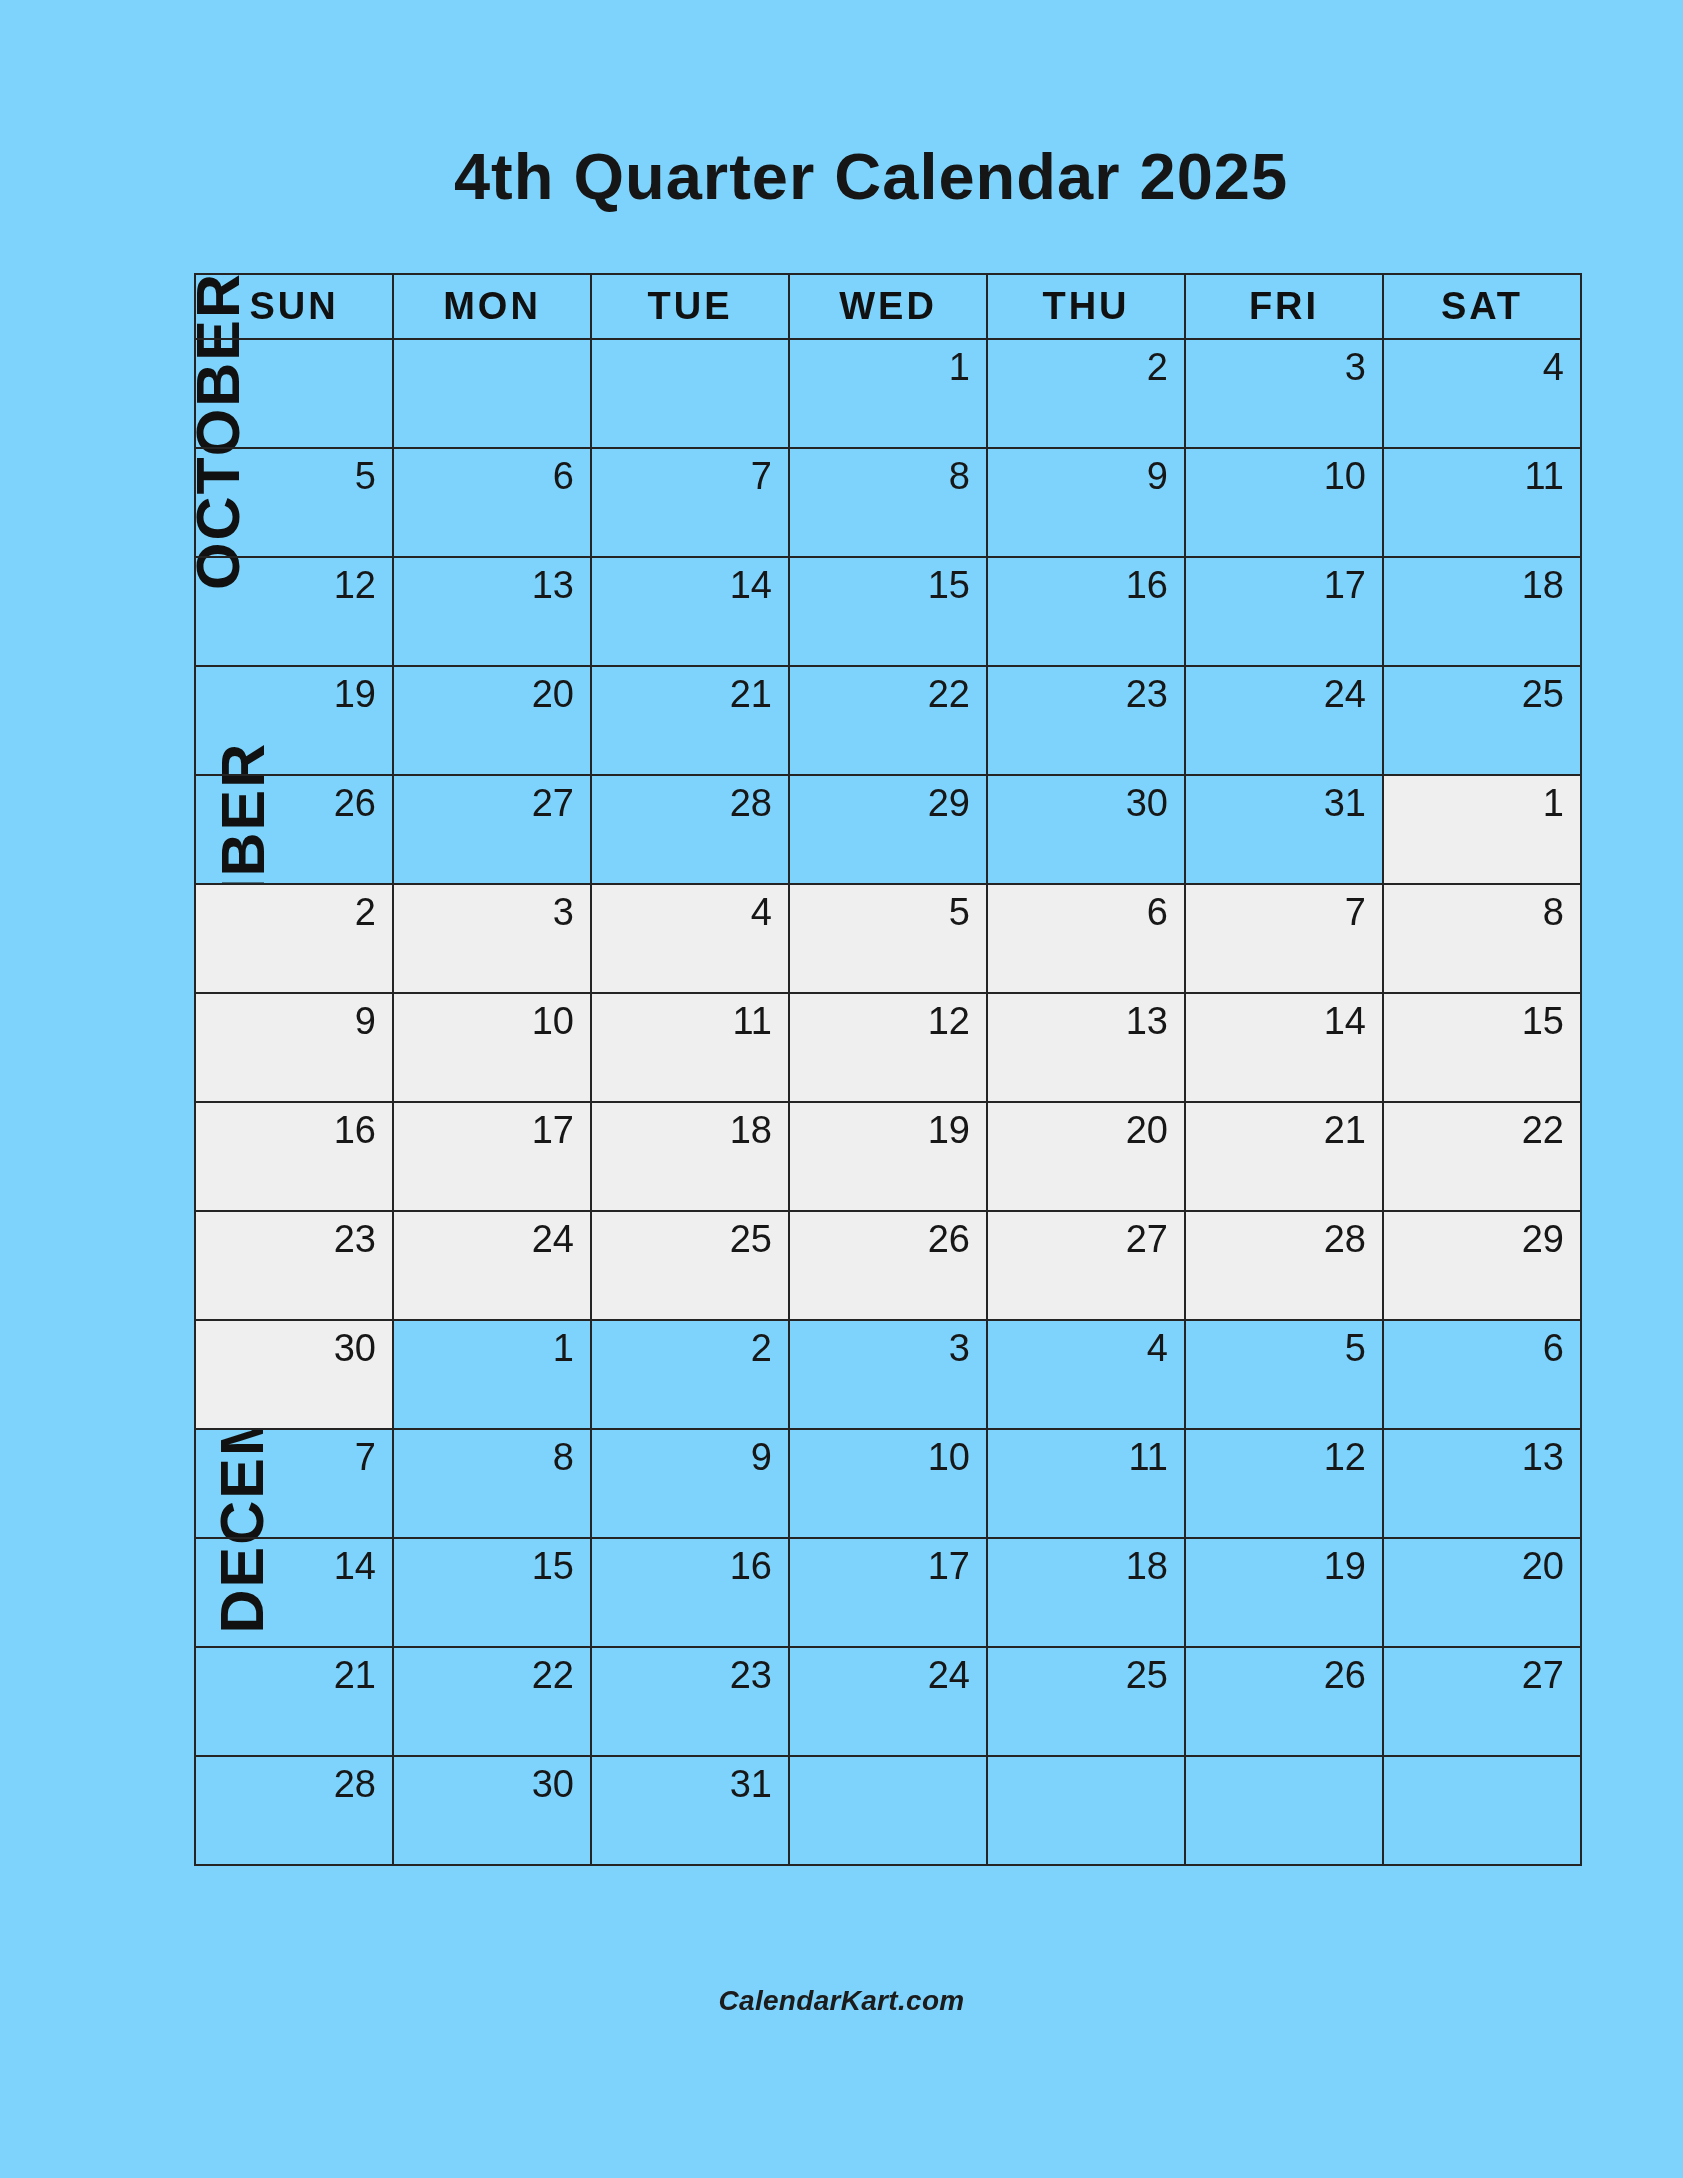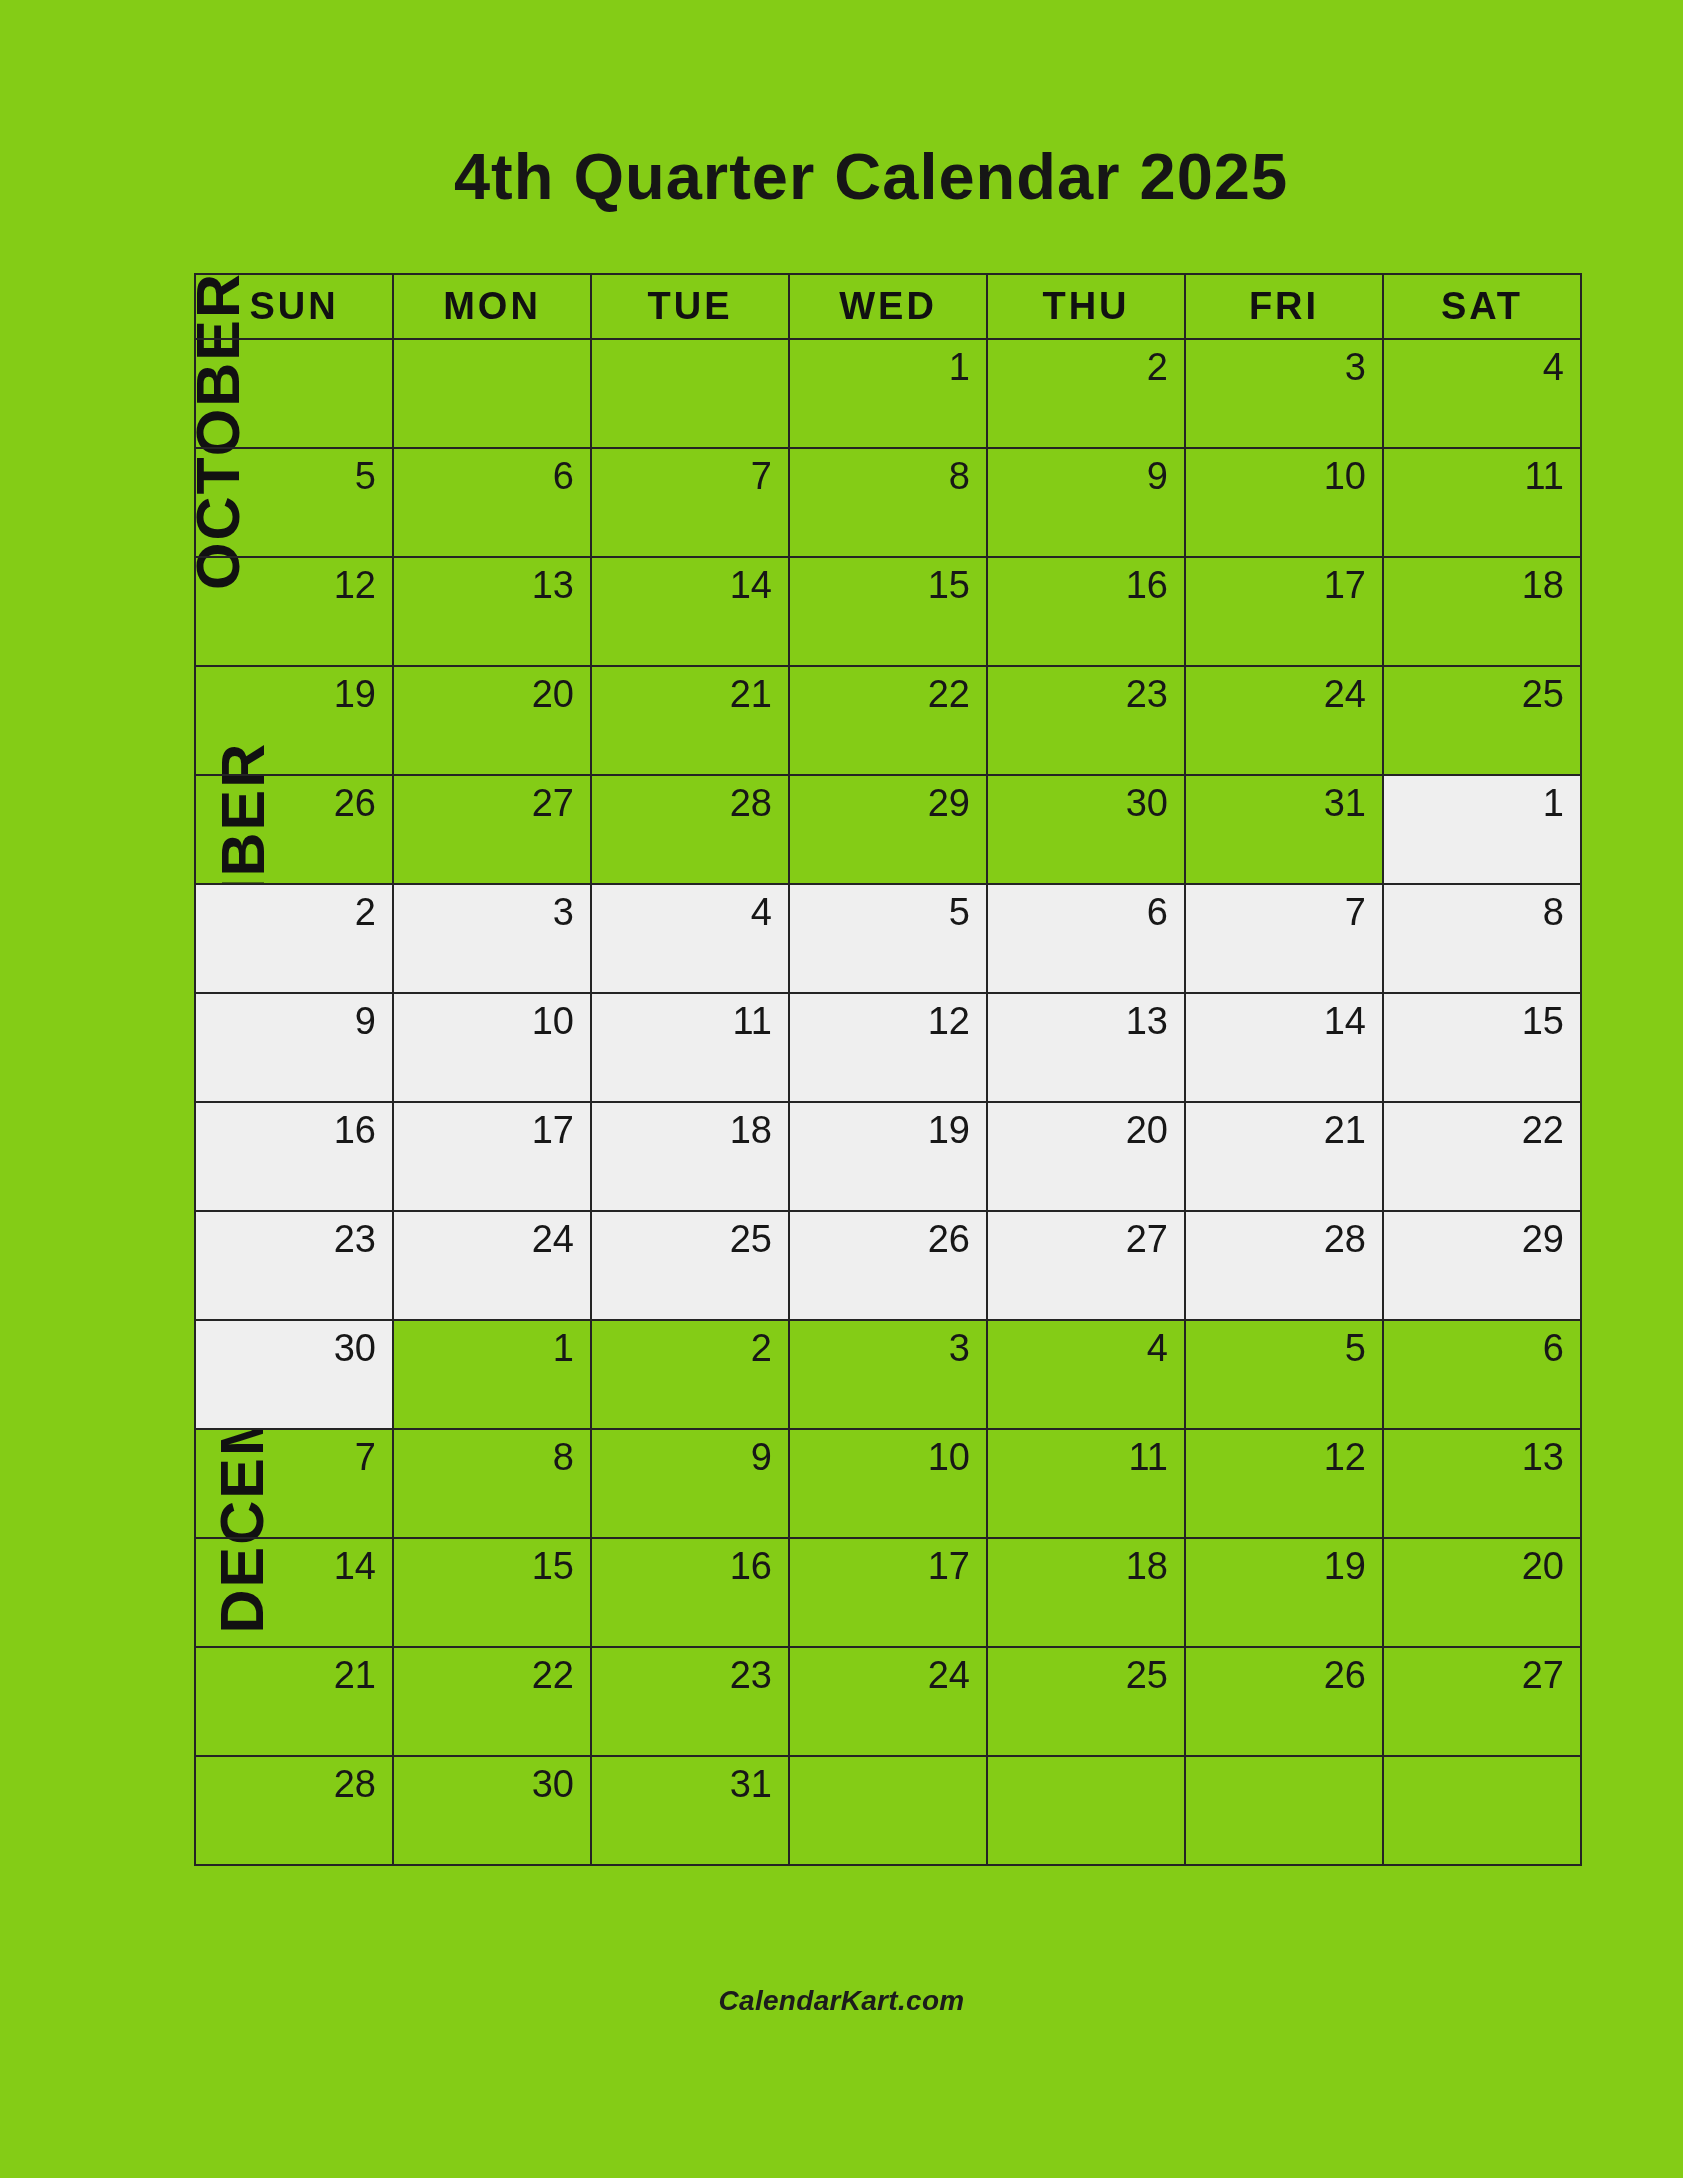--- a/index.html
+++ b/index.html
@@ -14,21 +14,21 @@
     color: #1a1a1a;
     position: relative;
     overflow: hidden;
   }
 
   .page {
     position: absolute;
     left: 0; top: 0;
     width: 1683px;
     height: 2178px;
-    background: #84cc16;
+    background: #7dd3fc;
   }
 
   .title {
     position: absolute;
     left: 0;
     top: 139px;
     width: 1683px;
     text-align: center;
     font-size: 65px;
     font-weight: bold;

